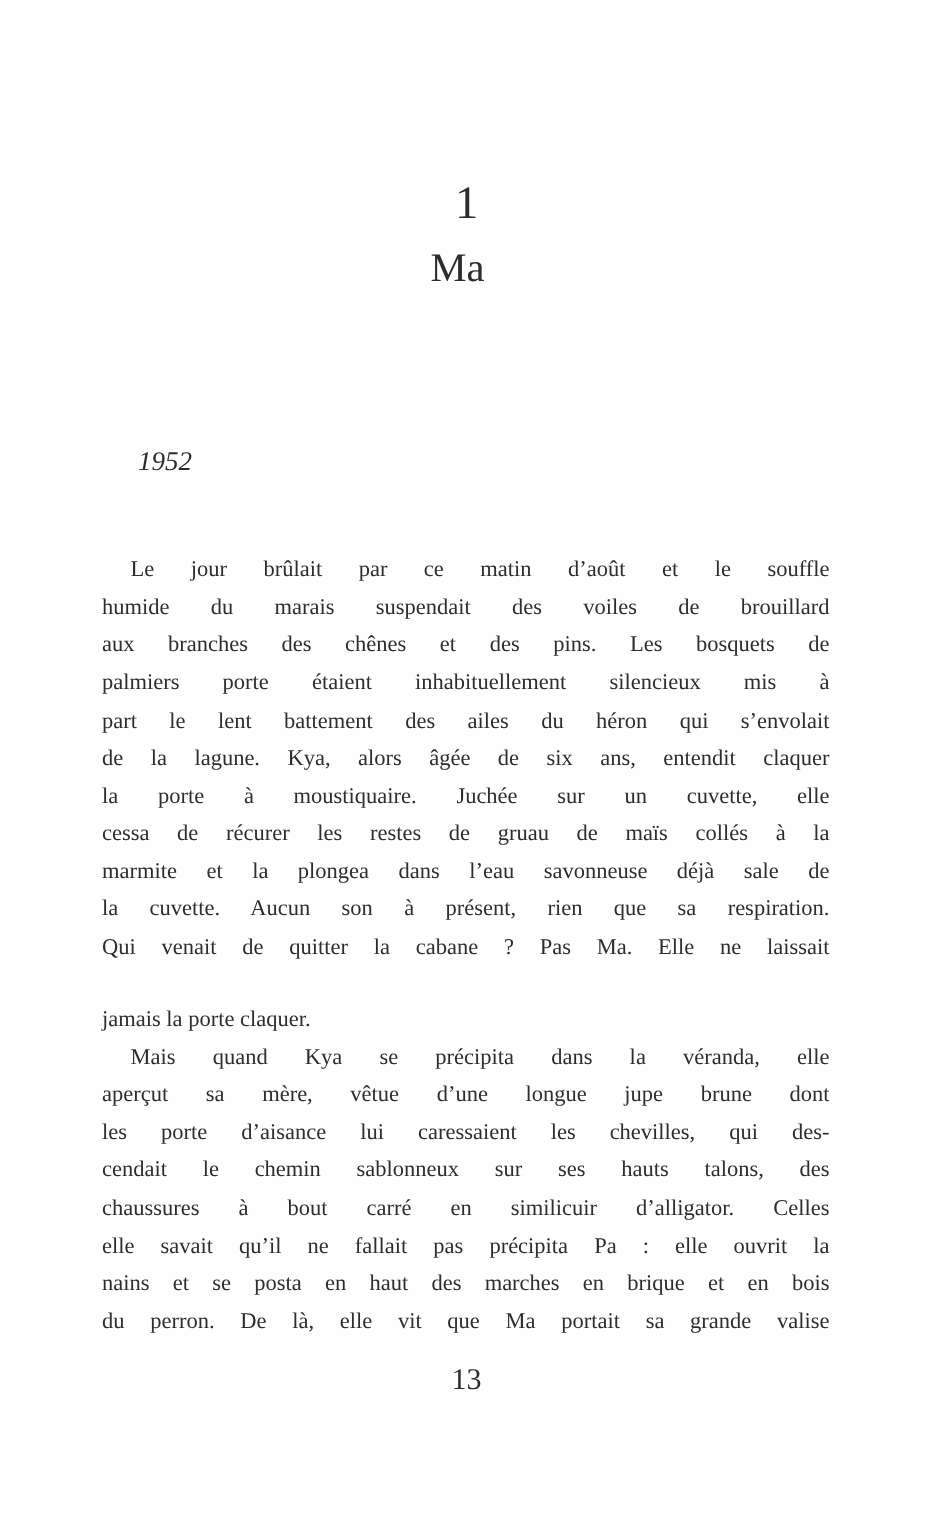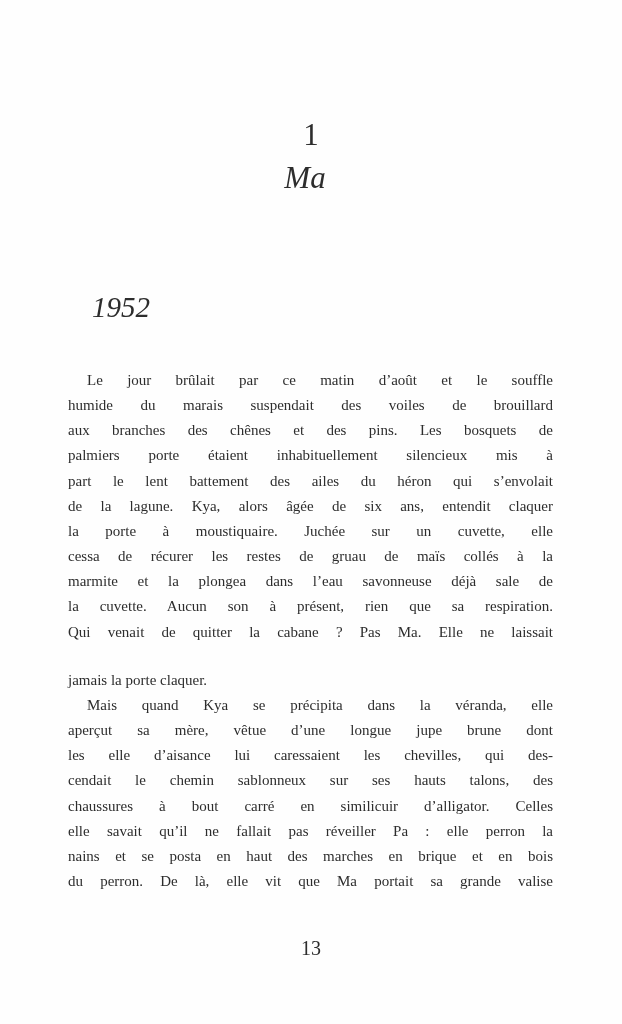--- a/index.html
+++ b/index.html
@@ -25,29 +25,28 @@
     text-align: center;
     font-size: 31px;
     line-height: 34px;
   }
   .chapter-title {
     position: absolute;
     top: 161px;
     left: 0;
     right: 12px;
     text-align: center;
-    font-size: 31px;
+    font-size: 27px;
     line-height: 34px;
-    font-style: italic;
   }
   .year {
     position: absolute;
     top: 292px;
     left: 92px;
-    font-size: 29px;
+    font-size: 18px;
     font-style: italic;
     line-height: 30px;
   }
   .body-text {
     position: absolute;
     top: 368px;
     left: 68px;
     width: 485px;
     font-size: 15px;
     line-height: 25.15px;
@@ -70,21 +69,20 @@
     margin-top: 23px;
   }
   .page-number {
     position: absolute;
     top: 908px;
     left: 0;
     right: 0;
     text-align: center;
     font-size: 20px;
     line-height: 25px;
-    margin-top: 28px;
   }
 </style>
 </head>
 <body>
 
 <div class="page">
   <div class="chapter-number">1</div>
   <div class="chapter-title">Ma</div>
   <div class="year">1952</div>
   <div class="body-text" id="body-text">
@@ -98,22 +96,22 @@
         <span class="line">la porte à moustiquaire. Juchée sur un cuvette, elle</span>
         <span class="line">cessa de récurer les restes de gruau de maïs collés à la</span>
         <span class="line">marmite et la plongea dans l’eau savonneuse déjà sale de</span>
         <span class="line">la cuvette. Aucun son à présent, rien que sa respiration.</span>
         <span class="line">Qui venait de quitter la cabane ? Pas Ma. Elle ne laissait</span>
         <span class="line flush-left">jamais la porte claquer.</span>
       </p>
       <p>
         <span class="line first-indent">Mais quand Kya se précipita dans la véranda, elle</span>
         <span class="line">aperçut sa mère, vêtue d’une longue jupe brune dont</span>
-        <span class="line">les elle d’aisance lui caressaient les chevilles, qui des-</span>
+        <span class="line">les porte d’aisance lui caressaient les chevilles, qui des-</span>
         <span class="line">cendait le chemin sablonneux sur ses hauts talons, des</span>
         <span class="line">chaussures à bout carré en similicuir d’alligator. Celles</span>
-        <span class="line">elle savait qu’il ne fallait pas réveiller Pa : elle perron la</span>
+        <span class="line">elle savait qu’il ne fallait pas précipita Pa : elle ouvrit la</span>
         <span class="line">nains et se posta en haut des marches en brique et en bois</span>
         <span class="line">du perron. De là, elle vit que Ma portait sa grande valise</span>
       </p>
     </div>
   <div class="page-number">13</div>
 </div>
 
 </body></html>

